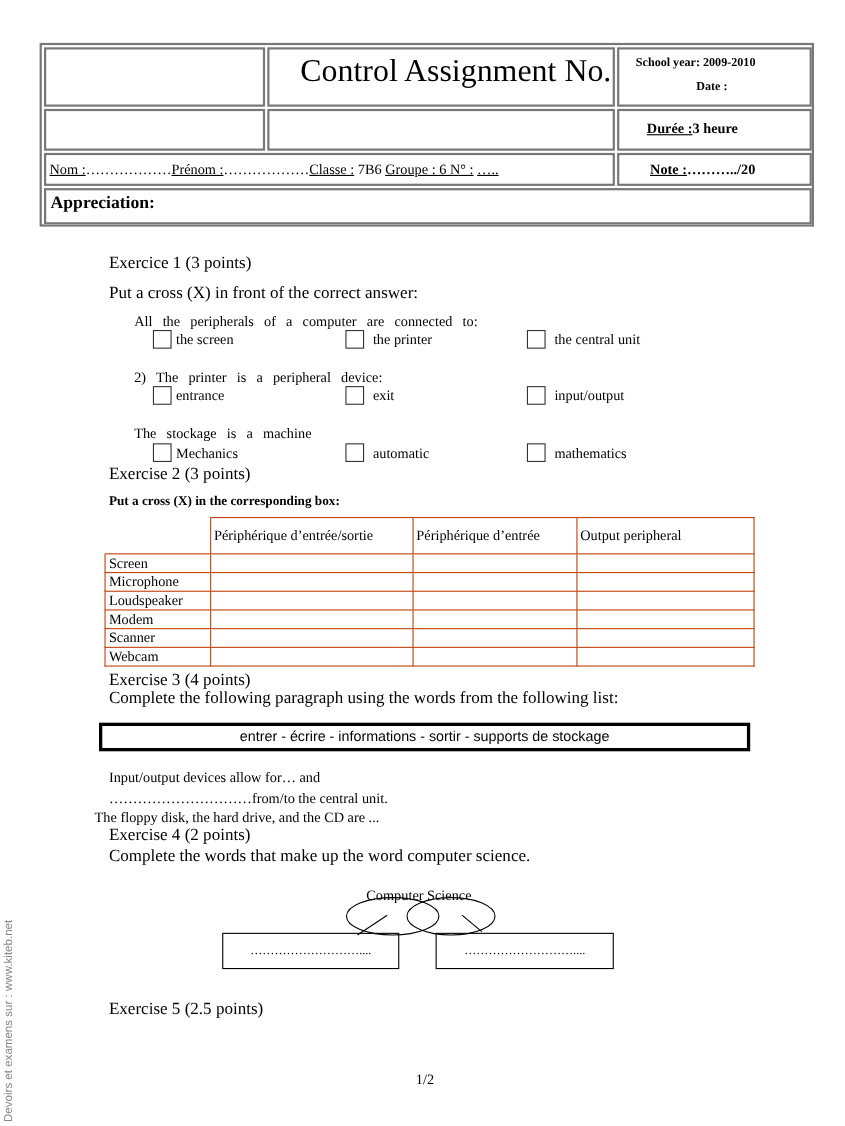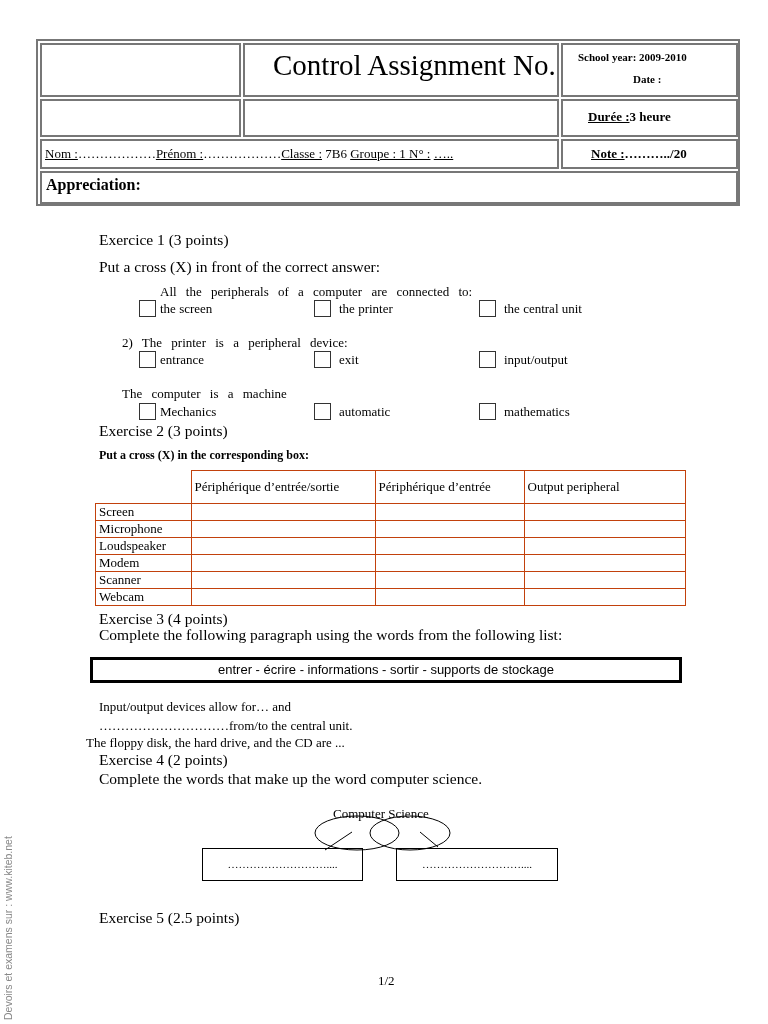--- a/index.html
+++ b/index.html
@@ -55,54 +55,54 @@
   <div class="cell" style="left:2px;top:58px;width:201px;height:38px;"></div>
   <div class="cell" style="left:205px;top:58px;width:316px;height:38px;"></div>
   <div class="cell" style="left:523px;top:58px;width:177px;height:38px;">
     <span class="abs c-bold13" style="left:25px;top:8px;white-space:nowrap;">
       <span class="u">Durée :</span><span>3 heure</span>
     </span>
   </div>
 
   <div class="cell" style="left:2px;top:98px;width:519px;height:30px;">
     <span class="abs nomline" style="left:3px;top:5px;">
-      <span class="u">Nom :</span><span>………………</span><span class="u">Prénom :</span><span>………………</span><span class="u">Classe :</span><span> 7B6 </span><span class="u">Groupe : 1 N° :</span> <span class="u">…..</span>
+      <span class="u">Nom :</span><span>………………</span><span class="u">Prénom :</span><span>………………</span><span class="u">Classe :</span><span> 7B6 </span><span class="u">Groupe : 6 N° :</span> <span class="u">…..</span>
     </span>
   </div>
   <div class="cell" style="left:523px;top:98px;width:177px;height:30px;">
     <span class="abs c-bold13" style="left:28px;top:5px;white-space:nowrap;">
       <span class="u">Note :</span><span>………../20</span>
     </span>
   </div>
 
   <div class="cell" style="left:2px;top:130px;width:698px;height:33px;">
     <span class="abs appr" style="left:4px;top:3px;">Appreciation:</span>
   </div>
 </div>
 
 <div class="abs h15" style="left:99px;top:231px;">Exercice 1 (3 points)</div>
 <div class="abs h15" style="left:99px;top:258px;">Put a cross (X) in front of the correct answer:</div>
 
-<div class="abs q13" style="left:122px;top:284px;margin-left:38px;">All the peripherals of a computer are connected to:</div>
+<div class="abs q13" style="left:122px;top:284px;">All the peripherals of a computer are connected to:</div>
 <div class="cb" style="left:139px;top:300px;"></div>
 <div class="abs opt13" style="left:160px;top:301px;">the screen</div>
 <div class="cb" style="left:314px;top:300px;"></div>
 <div class="abs opt13" style="left:339px;top:301px;">the printer</div>
 <div class="cb" style="left:479px;top:300px;"></div>
 <div class="abs opt13" style="left:504px;top:301px;">the central unit</div>
 
 <div class="abs q13" style="left:122px;top:335px;">2) The printer is a peripheral device:</div>
 <div class="cb" style="left:139px;top:351px;"></div>
 <div class="abs opt13" style="left:160px;top:352px;">entrance</div>
 <div class="cb" style="left:314px;top:351px;"></div>
 <div class="abs opt13" style="left:339px;top:352px;">exit</div>
 <div class="cb" style="left:479px;top:351px;"></div>
 <div class="abs opt13" style="left:504px;top:352px;">input/output</div>
 
-<div class="abs q13" style="left:122px;top:386px;">The computer is a machine</div>
+<div class="abs q13" style="left:122px;top:386px;">The stockage is a machine</div>
 <div class="cb" style="left:139px;top:403px;"></div>
 <div class="abs opt13" style="left:160px;top:404px;">Mechanics</div>
 <div class="cb" style="left:314px;top:403px;"></div>
 <div class="abs opt13" style="left:339px;top:404px;">automatic</div>
 <div class="cb" style="left:479px;top:403px;"></div>
 <div class="abs opt13" style="left:504px;top:404px;">mathematics</div>
 
 <div class="abs h15" style="left:99px;top:422px;">Exercise 2 (3 points)</div>
 <div class="abs" style="left:99px;top:448px;font-size:12px;font-weight:bold;white-space:nowrap;">Put a cross (X) in the corresponding box:</div>
 

